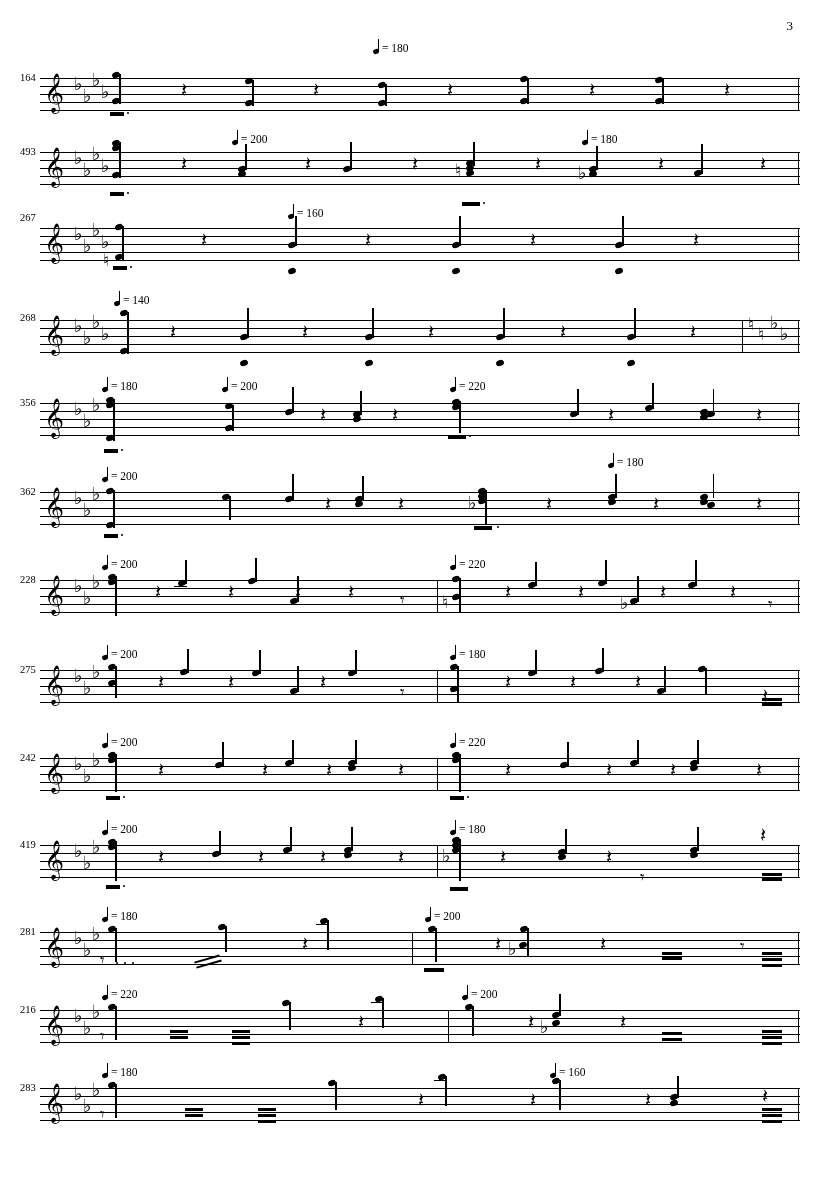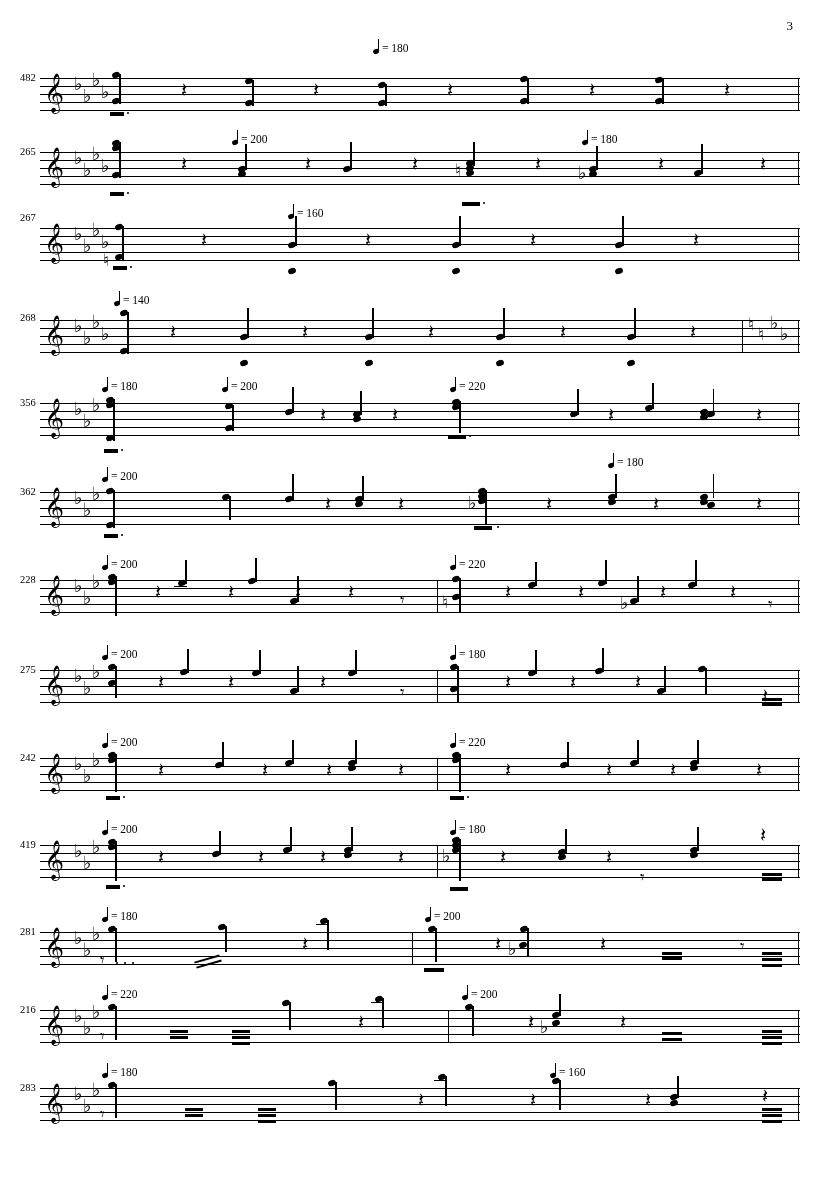--- a/index.html
+++ b/index.html
@@ -176,21 +176,21 @@
   }
 </style>
 </head>
 <body>
 
 <div class="page">
 
   <div class="page-number">3</div>
 
   <div class="system" style="top:78px;">
-    <div class="measure-number" style="left:20px;top:-6px;">482</div>
+    <div class="measure-number" style="left:20px;top:-6px;">164</div>
     <div class="staff">
       <div class="line l0"></div>
         <div class="line l1"></div>
         <div class="line l2"></div>
         <div class="line l3"></div>
         <div class="line l4"></div>
     </div>
     <div class="clef" style="left:44px;top:-3px;">𝄞</div>
     <div class="keysig">
       <div class="flat" style="left:74px;top:-3px;">♭</div>
@@ -238,21 +238,21 @@
       <div class="head" style="left:0;top:0;"></div>
       <div class="stem" style="left:7.4px;top:2px;height:25px;"></div>
       <div class="head" style="left:0;top:21px;"></div>
     </div>
     <div class="rest-quarter" style="left:724px;top:2px;">𝄽</div>
 
     <div class="barline" style="left:798px;top:0;"></div>
   </div>
 
   <div class="system" style="top:152px;">
-    <div class="measure-number" style="left:20px;top:-6px;">265</div>
+    <div class="measure-number" style="left:20px;top:-6px;">493</div>
     <div class="staff">
       <div class="line l0"></div>
         <div class="line l1"></div>
         <div class="line l2"></div>
         <div class="line l3"></div>
         <div class="line l4"></div>
     </div>
     <div class="clef" style="left:44px;top:-3px;">𝄞</div>
     <div class="keysig">
       <div class="flat" style="left:74px;top:-3px;">♭</div>

